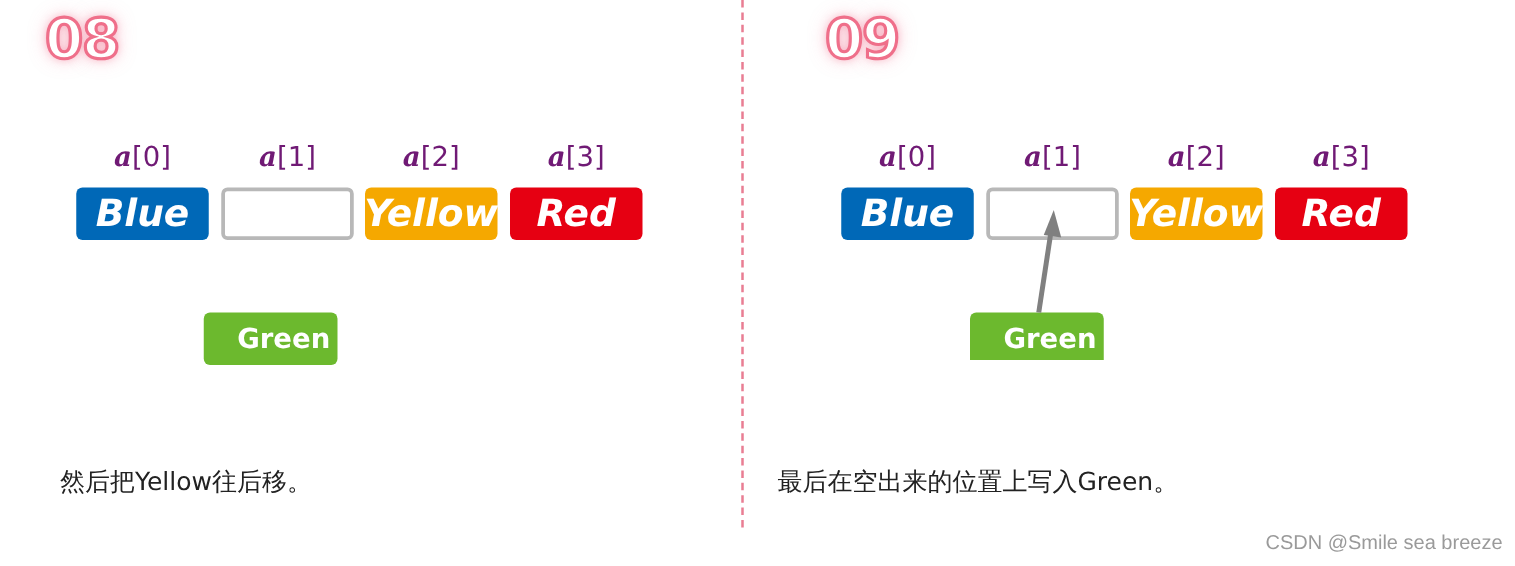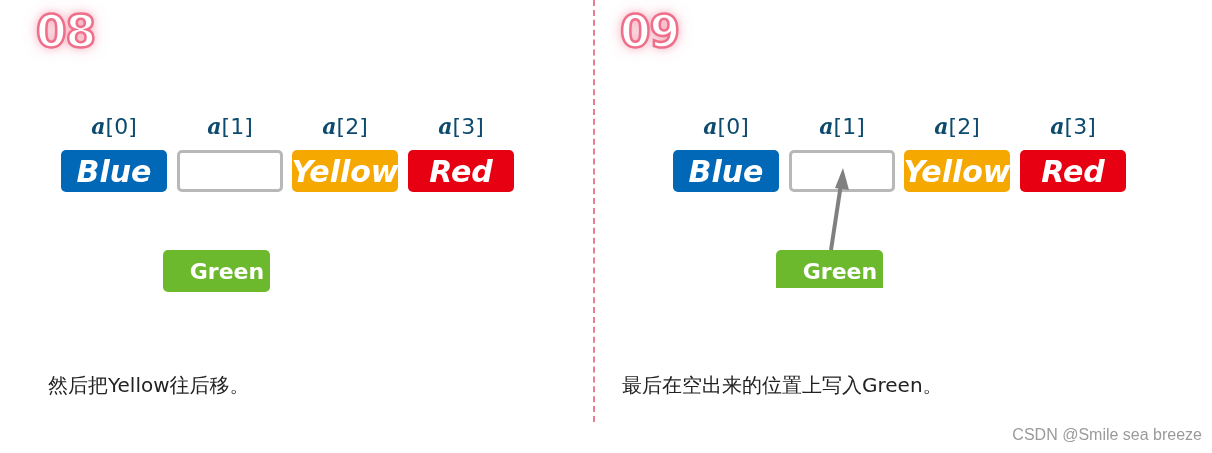--- a/index.html
+++ b/index.html
@@ -4,21 +4,21 @@
 <style>
   html, body { margin:0; padding:0; background:#ffffff; }
   body { width:1212px; height:453px; position:relative; overflow:hidden;
          font-family:"DejaVu Sans", sans-serif; }
   .panel { position:absolute; top:0; height:390px; }
   .step-num { position:absolute; font-family:"DejaVu Sans", sans-serif; font-weight:bold;
               font-size:44px; letter-spacing:-1px; color:#fff;
               -webkit-text-stroke:2.5px #ef6f8a;
               text-shadow:0 0 8px rgba(240,110,140,0.55), 0 0 16px rgba(240,110,140,0.35); }
   .idx { position:absolute; top:113px; width:106px; text-align:center;
-         font-size:22px; color:#0c4a6e; }
+         font-size:22px; color:#701a75; }
   .idx i { font-family:"DejaVu Serif", serif; font-style:italic; font-weight:bold; }
   .idx span.br { font-family:"DejaVu Sans", sans-serif; }
   .cell { position:absolute; top:150px; width:106px; height:42px; border-radius:5px;
           box-sizing:border-box; color:#fff; font-weight:bold; font-size:30px;
           display:flex; align-items:center; justify-content:center;font-style:italic; }
   .cell.empty { background:#fff; border:3px solid #b8b8b8; }
   .green { position:absolute; width:107px; border-radius:5px 5px 5px 5px; color:#fff;
            font-weight:bold; font-size:22px; display:flex; align-items:center;
            justify-content:center; box-sizing:border-box;padding-left:21px; }
   .caption { position:absolute; top:372px; font-size:20px; color:#222;margin-left:15px; }
@@ -44,21 +44,21 @@
   <div class="cell" style="left:408px;background:#e60012;">Red</div>
 
   <div class="green" style="left:163px;top:250px;height:42px;background:#6cb92e;">Green</div>
 
   <div class="caption" style="left:33px;">然后把Yellow往后移。</div>
 </div>
 
 <div class="divider"></div>
 
 <div class="panel" style="left:0;width:1212px;">
-  <div class="step-num" style="left:620px;top:6px;">09</div>
+  <div class="step-num" style="left:660px;top:6px;">09</div>
 
   <div class="idx" style="left:673px;"><i>a</i><span class="br">[0]</span></div>
   <div class="idx" style="left:789px;"><i>a</i><span class="br">[1]</span></div>
   <div class="idx" style="left:904px;"><i>a</i><span class="br">[2]</span></div>
   <div class="idx" style="left:1020px;"><i>a</i><span class="br">[3]</span></div>
 
   <div class="cell" style="left:673px;background:#0068b7;">Blue</div>
   <div class="cell empty" style="left:789px;"></div>
   <div class="cell" style="left:904px;background:#f5a800;">Yellow</div>
   <div class="cell" style="left:1020px;background:#e60012;">Red</div>

